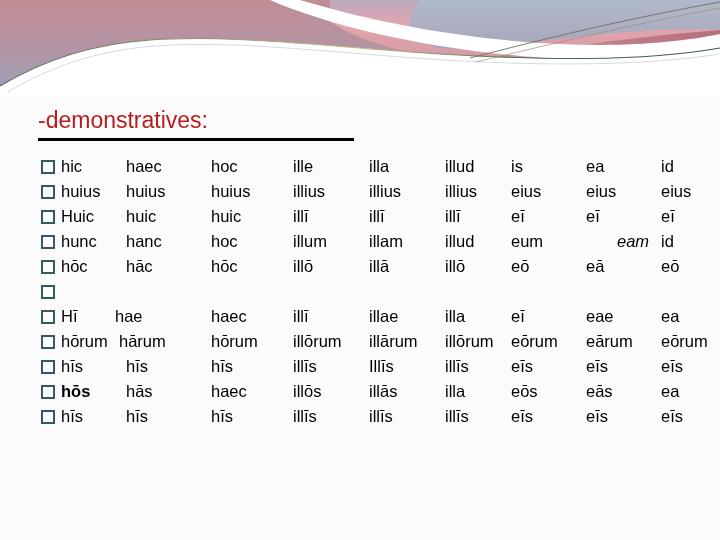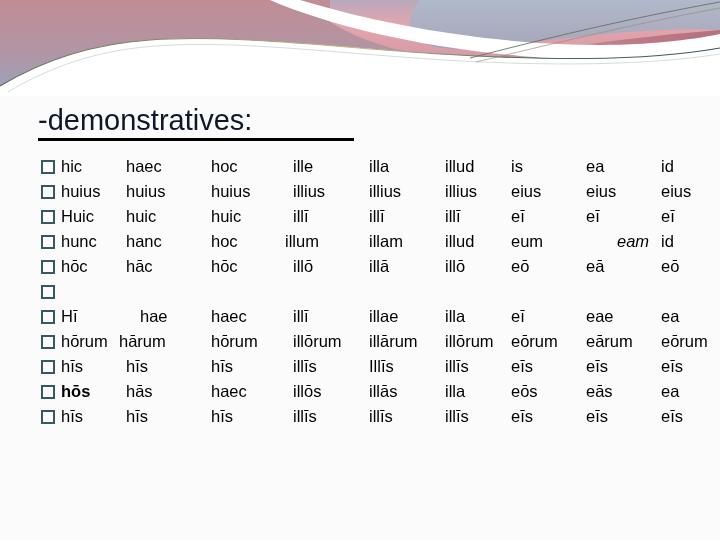--- a/index.html
+++ b/index.html
@@ -26,23 +26,23 @@
   }
   #header-banner svg {
     display: block;
   }
 
   
   #slide-title {
     position: absolute;
     left: 38px;
     top: 103px;
-    font-size: 29px;
+    font-size: 23px;
     line-height: 34px;
-    color: #0f172a;
+    color: #b91c1c;
     letter-spacing: 0px;
     white-space: nowrap;
   }
   #slide-title .title-underline {
     display: block;
     width: 316px;
     height: 3px;
     background: #000000;
     margin-top: 1px;
   }
@@ -192,21 +192,21 @@
         <span class="cell" style="left: 545px;">eī</span>
         <span class="cell" style="left: 620px;">eī</span>
       </div>
     </div>
     <div class="bullet-row">
       <span class="bullet-marker"></span>
       <div class="row-cells">
         <span class="cell" style="left: 20px;">hunc</span>
         <span class="cell" style="left: 85px;">hanc</span>
         <span class="cell" style="left: 170px;">hoc</span>
-        <span class="cell" style="left: 244px;">illum</span>
+        <span class="cell" style="left: 252px;">illum</span>
         <span class="cell" style="left: 328px;">illam</span>
         <span class="cell" style="left: 404px;">illud</span>
         <span class="cell" style="left: 470px;">eum</span>
         <span class="cell" style="left: 576px; font-style: italic;">eam</span>
         <span class="cell" style="left: 620px;">id</span>
       </div>
     </div>
     <div class="bullet-row">
       <span class="bullet-marker"></span>
       <div class="row-cells">
@@ -222,21 +222,21 @@
       </div>
     </div>
     <div class="bullet-row spacer-row">
       <span class="bullet-marker"></span>
       <div class="row-cells"></div>
     </div>
     <div class="bullet-row">
       <span class="bullet-marker"></span>
       <div class="row-cells">
         <span class="cell" style="left: 20px;">Hī</span>
-        <span class="cell" style="left: 99px; text-align: center;">hae</span>
+        <span class="cell" style="left: 74px; text-align: center;">hae</span>
         <span class="cell" style="left: 170px;">haec</span>
         <span class="cell" style="left: 252px;">illī</span>
         <span class="cell" style="left: 328px;">illae</span>
         <span class="cell" style="left: 404px;">illa</span>
         <span class="cell" style="left: 470px;">eī</span>
         <span class="cell" style="left: 545px;">eae</span>
         <span class="cell" style="left: 620px;">ea</span>
       </div>
     </div>
     <div class="bullet-row">

